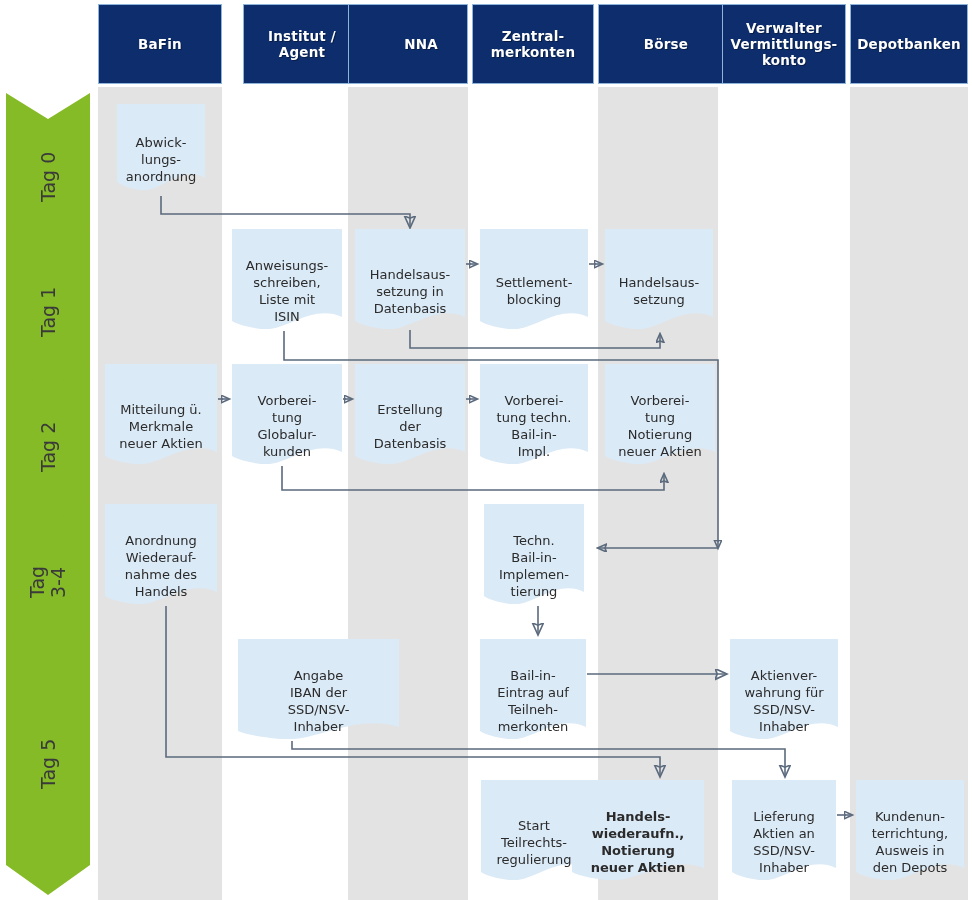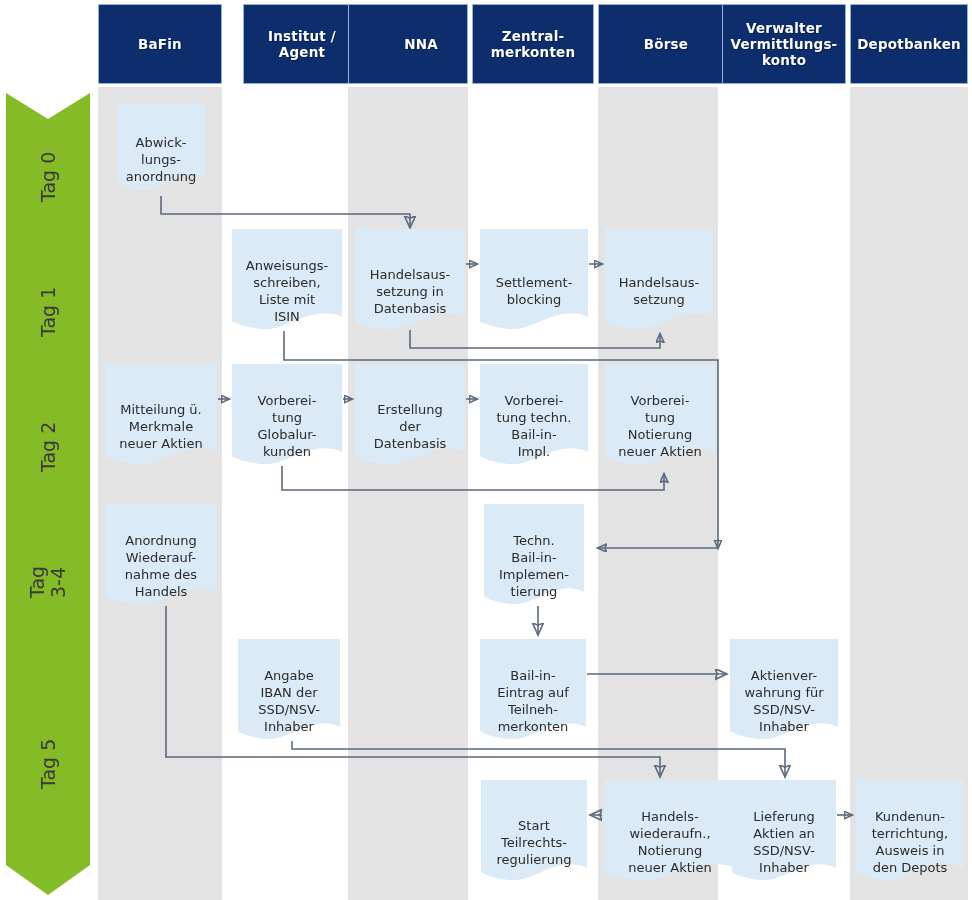--- a/index.html
+++ b/index.html
@@ -239,21 +239,21 @@
       </div>
       <div class="doc" style="left: 484px; top: 504px; width: 100px; height: 100px;">
         <svg viewBox="0 0 100 100" preserveAspectRatio="none">
           <path d="M0,0 L100,0 L100,88 C72,74 48,104 26,100 C14.000000000000002,98 6,96 0,92 Z" fill="#dbeaf7"></path>
         </svg>
         <div class="doctext">Techn.
 Bail-in-
 Implemen-
 tierung</div>
       </div>
-      <div class="doc" style="left: 238px; top: 639px; width: 102px; height: 100px;">
+      <div class="doc" style="left: 238px; top: 639px; width: 124px; height: 100px; padding-left: 37px;">
         <svg viewBox="0 0 102 100" preserveAspectRatio="none">
           <path d="M0,0 L102,0 L102,88 C73.44,74 48.96,104 26.52,100 C14.280000000000001,98 6.12,96 0,92 Z" fill="#dbeaf7"></path>
         </svg>
         <div class="doctext">Angabe
 IBAN der
 SSD/NSV-
 Inhaber</div>
       </div>
       <div class="doc" style="left: 480px; top: 639px; width: 106px; height: 100px;">
         <svg viewBox="0 0 106 100" preserveAspectRatio="none">
@@ -274,21 +274,21 @@
 Inhaber</div>
       </div>
       <div class="doc" style="left: 481px; top: 780px; width: 106px; height: 100px;">
         <svg viewBox="0 0 106 100" preserveAspectRatio="none">
           <path d="M0,0 L106,0 L106,88 C76.32,74 50.879999999999995,104 27.560000000000002,100 C14.840000000000002,98 6.359999999999999,96 0,92 Z" fill="#dbeaf7"></path>
         </svg>
         <div class="doctext">Start
 Teilrechts-
 regulierung</div>
       </div>
-      <div class="doc" style="left: 604px; top: 780px; width: 132px; height: 100px;">
+      <div class="doc" style="left: 572px; top: 780px; width: 132px; height: 100px; font-weight: bold;">
         <svg viewBox="0 0 110 100" preserveAspectRatio="none">
           <path d="M0,0 L110,0 L110,88 C79.2,74 52.8,104 28.6,100 C15.400000000000002,98 6.6,96 0,92 Z" fill="#dbeaf7"></path>
         </svg>
         <div class="doctext">Handels-
 wiederaufn.,
 Notierung
 neuer Aktien</div>
       </div>
       <div class="doc" style="left: 732px; top: 780px; width: 104px; height: 100px;">
         <svg viewBox="0 0 104 100" preserveAspectRatio="none">

